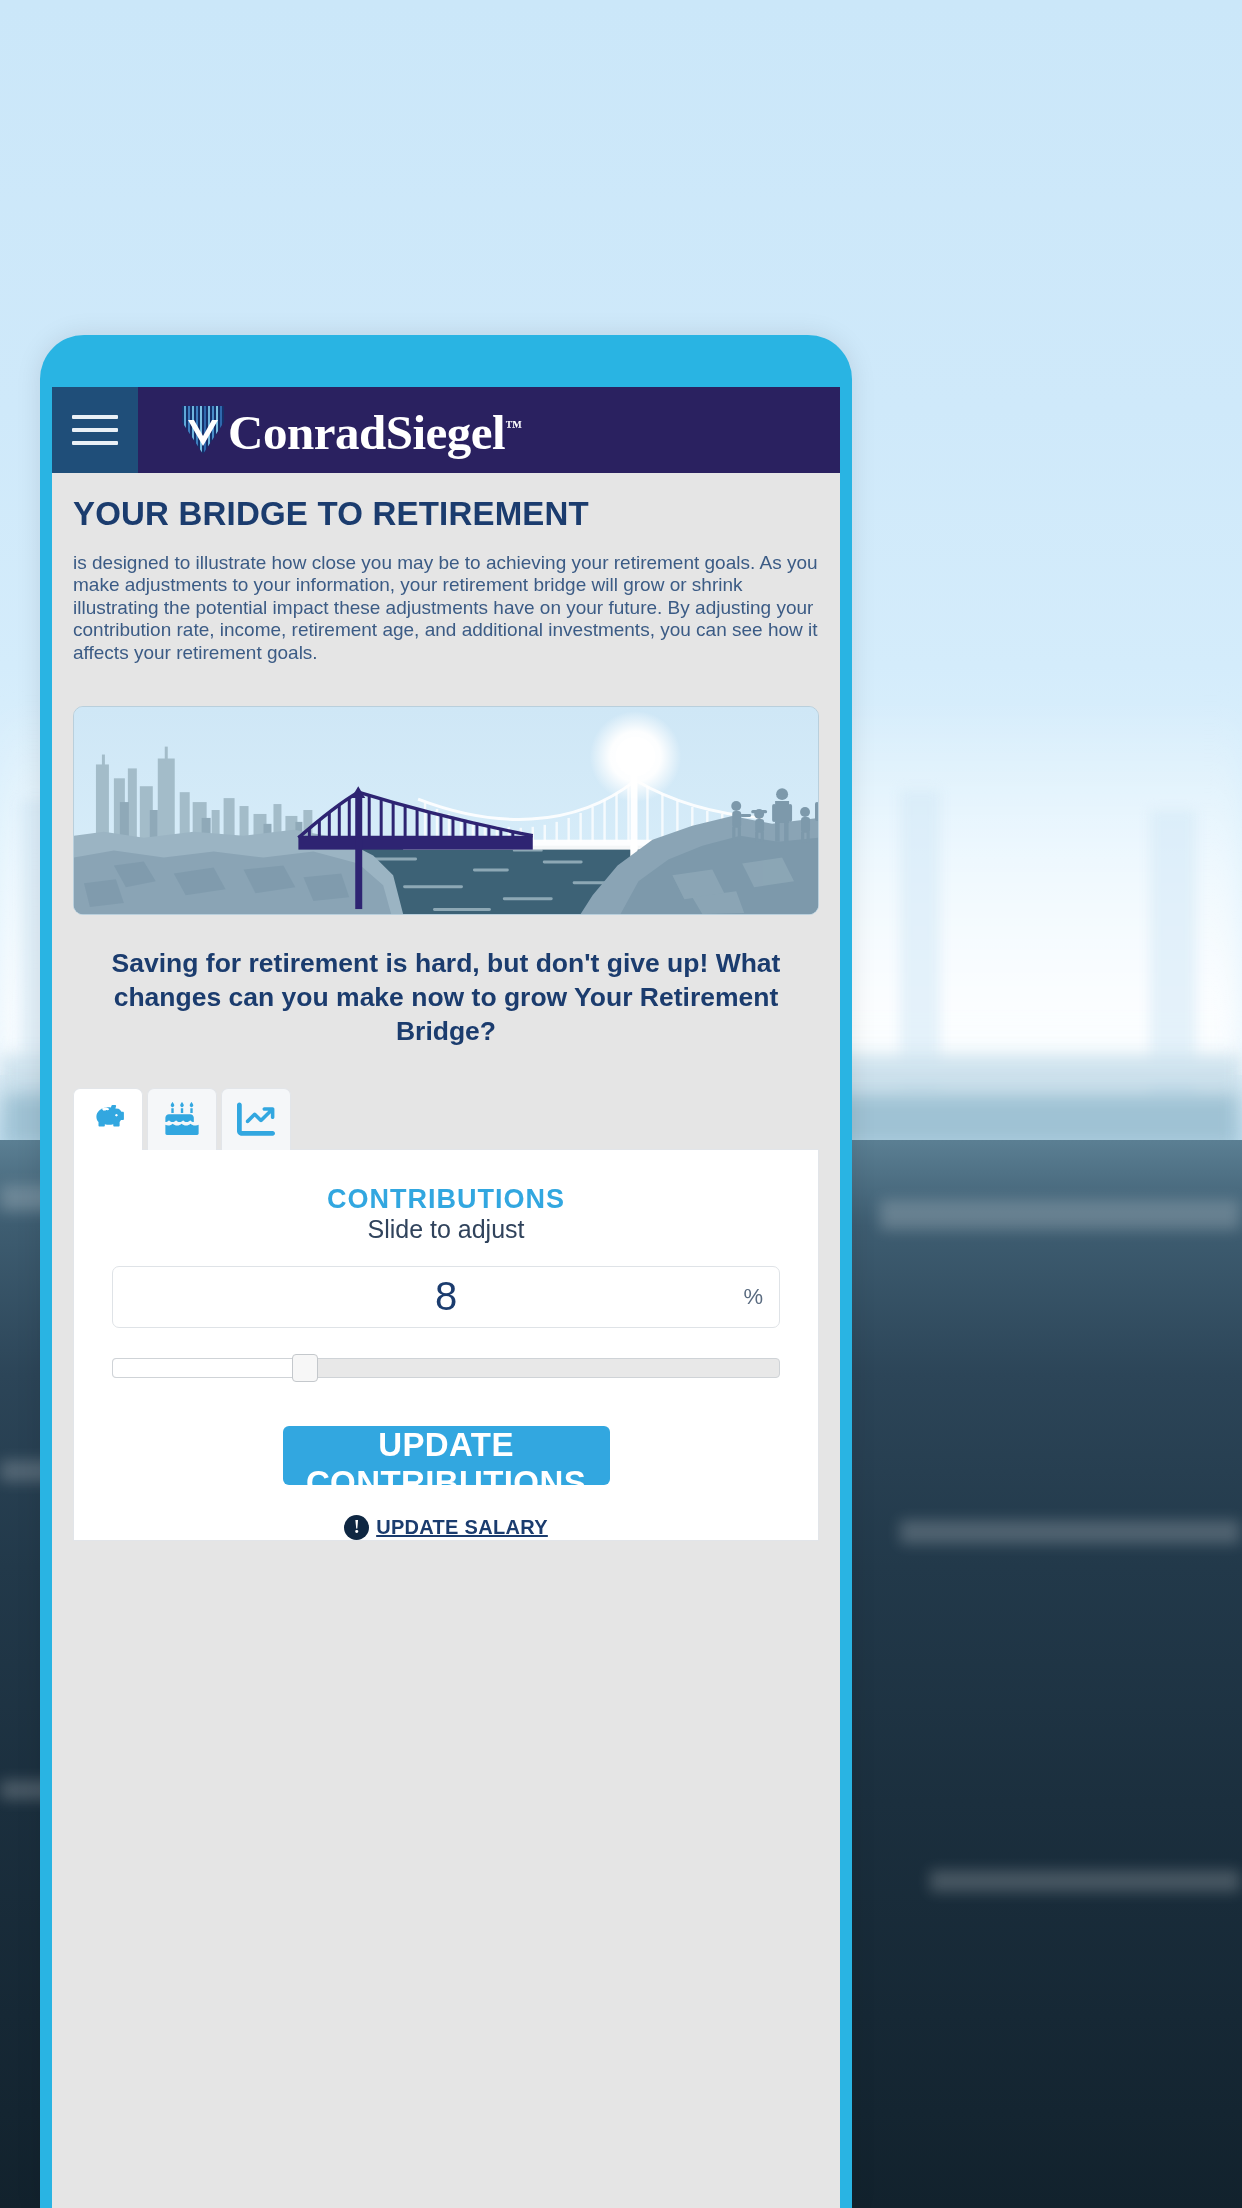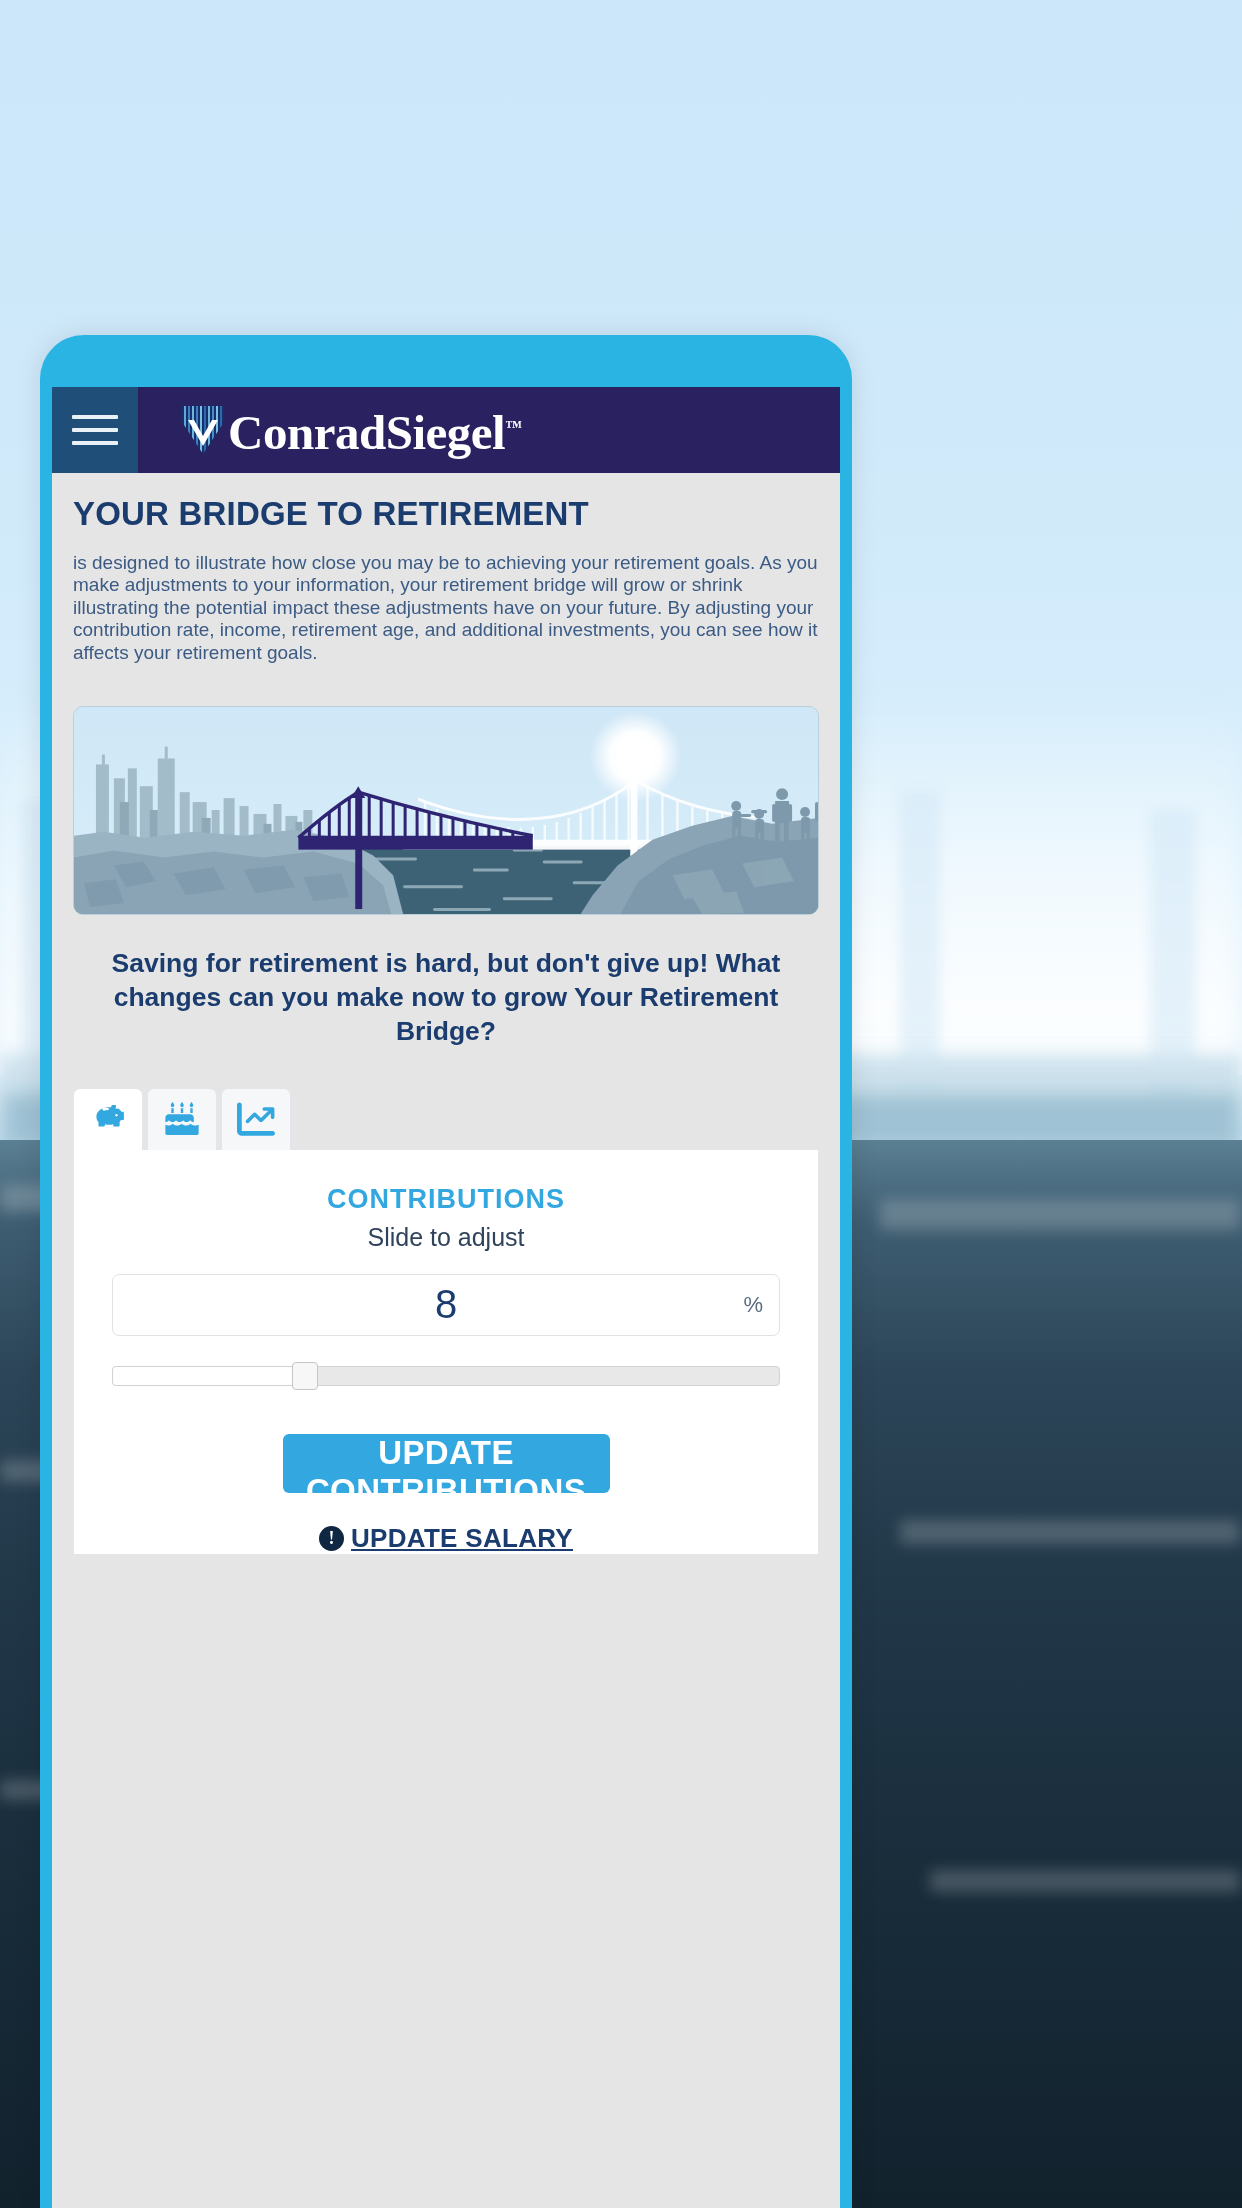--- a/index.html
+++ b/index.html
@@ -105,21 +105,21 @@
   }
   .tab.active { background:#ffffff; }
   .tab svg { width:38px; height:38px; fill:#32a7e0; }
 
   .panel {
     width:746px; border:1px solid #e2e5e9; border-top:1px solid #e2e5e9;
     margin-top:-1px; padding:34px 38px 0 38px; background:#fff; min-height:360px;
   }
   .panel-title {
     text-align:center; color:#32a7e0; font-size:27px; font-weight:700;
-    letter-spacing:1px; margin-bottom:8px;
+    letter-spacing:1px; margin-bottom:0;
   }
   .panel-sub {
     text-align:center; color:#30435c; font-size:25px; margin-bottom:22px;
   }
   .value-box {
     position:relative; height:62px; border:1px solid #dfe3e7; border-radius:7px;
     display:flex; align-items:center; justify-content:center; background:#fff;
   }
   .value-num { color:#1b3c6e; font-size:40px; font-weight:400; }
   .value-unit {
@@ -148,21 +148,21 @@
   .salary-link {
     margin-top:30px; display:flex; align-items:center; justify-content:center; gap:7px;
     cursor:pointer;
   }
   .salary-link .info-ico {
     width:25px; height:25px; border-radius:50%; background:#0f2742;
     color:#fff; font-size:18px; font-weight:700; display:flex;
     align-items:center; justify-content:center; font-family:"Liberation Serif", serif;
   }
   .salary-link .txt {
-    color:#1b3c6e; font-size:26px; font-weight:700; letter-spacing:.3px;
+    color:#1b3c6e; font-size:20px; font-weight:700; letter-spacing:.3px;
     text-decoration:underline;
   }
 </style>
 </head>
 <body>
 
 <div class="backdrop">
   <div class="bd-sky"></div>
   <div class="bd-haze"></div>
   <div class="bd-pillar" style="left:20px;  top:800px; width:44px;  height:300px;"></div>

